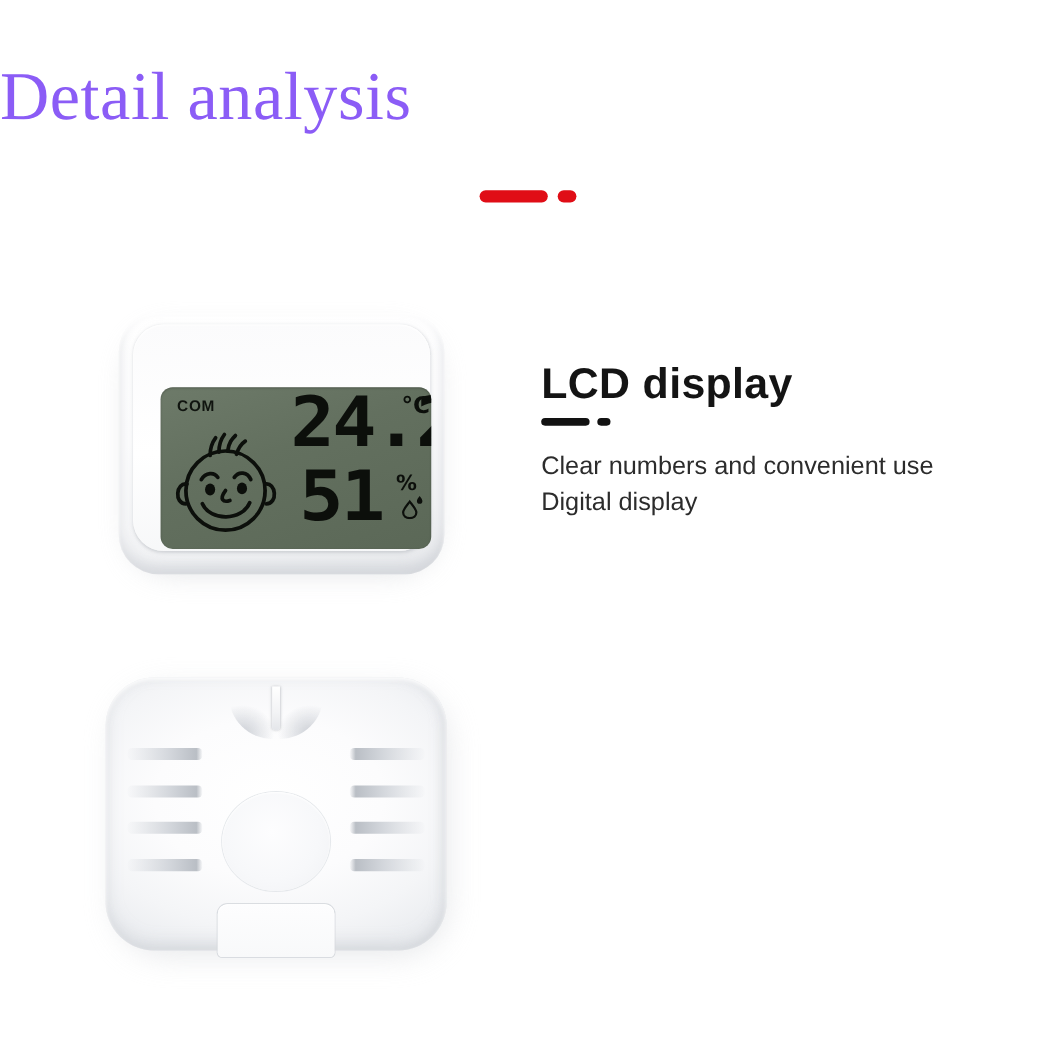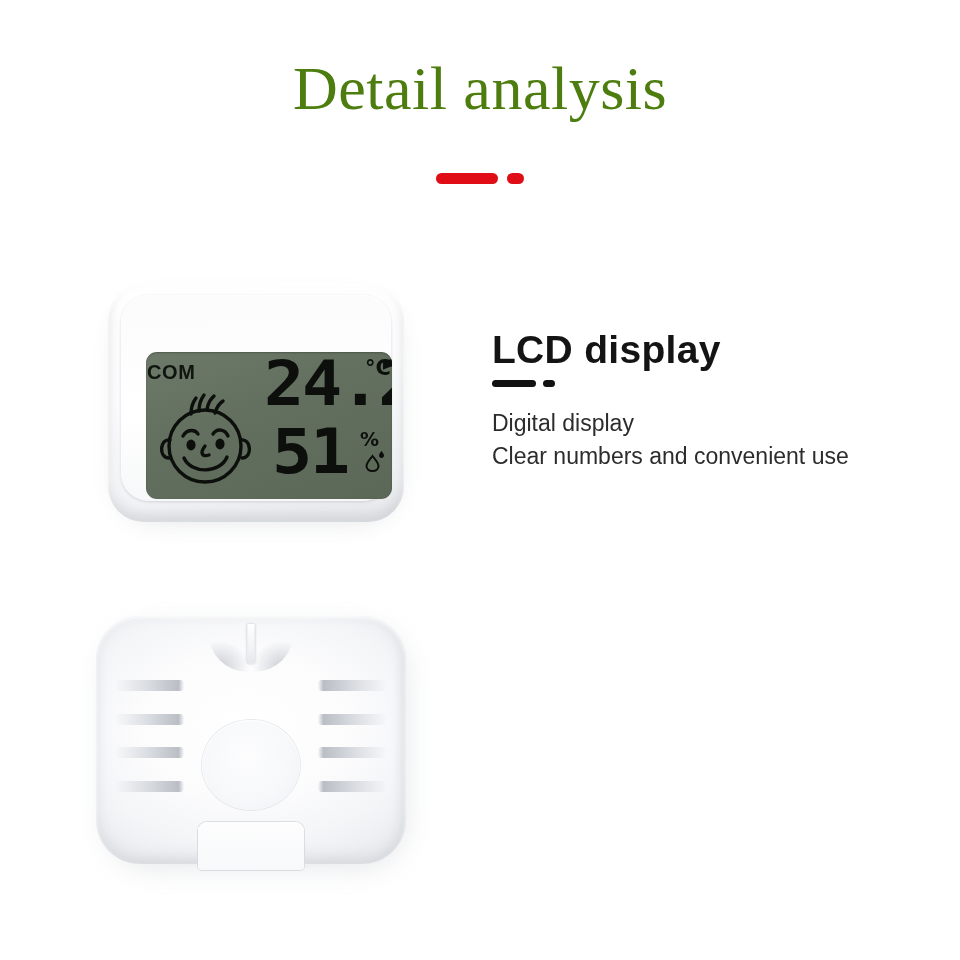--- a/index.html
+++ b/index.html
@@ -15,25 +15,24 @@
     font-family: "Liberation Sans", sans-serif;
     -webkit-font-smoothing: antialiased;
   }
 
   
   .page-title {
     position: absolute;
     top: 54px;
     left: 0;
     width: 960px;
-    text-align: center;
     font-family: "Liberation Serif", serif;
     font-size: 62px;
     line-height: 1.1;
-    color: #4d7c0f;
+    color: #8b5cf6;
     letter-spacing: 0.5px;
   }
   .title-accent {
     position: absolute;
     top: 173px;
     left: 0;
     width: 960px;
     display: flex;
     justify-content: center;
     align-items: center;
@@ -157,23 +156,23 @@
     top: 57px;
     width: 246px;
     height: 147px;
     border-radius: 11px;
     background: linear-gradient(160deg, #6d7a69 0%, #63705f 40%, #5b6857 100%);
     box-shadow: inset 0 1px 2px rgba(0,0,0,0.25);
     overflow: hidden;
   }
   .lcd-com {
     position: absolute;
-    left: 1px;
+    left: 15px;
     top: 9px;
-    font-size: 20px;
+    font-size: 14px;
     font-weight: 700;
     color: #10140f;
     letter-spacing: 0.6px;
   }
 
   
   .lcd-face {
     position: absolute;
     left: 7px;
     top: 32px;
@@ -417,22 +416,22 @@
       </div>
     </div>
   </div>
 
   <div class="feature-text">
     <div class="feature-heading">LCD display</div>
     <div class="heading-accent">
       <span class="bar"></span>
       <span class="dot"></span>
     </div>
+    <div class="feature-sub">Clear numbers and convenient use</div>
     <div class="feature-sub">Digital display</div>
-    <div class="feature-sub">Clear numbers and convenient use</div>
   </div>
 </div>
 
 <div class="feature-row" id="row-abs">
 
   <div class="device-back">
     <div class="back-shadow"></div>
     <div class="back-body">
 
       <div class="back-hinge"></div>

